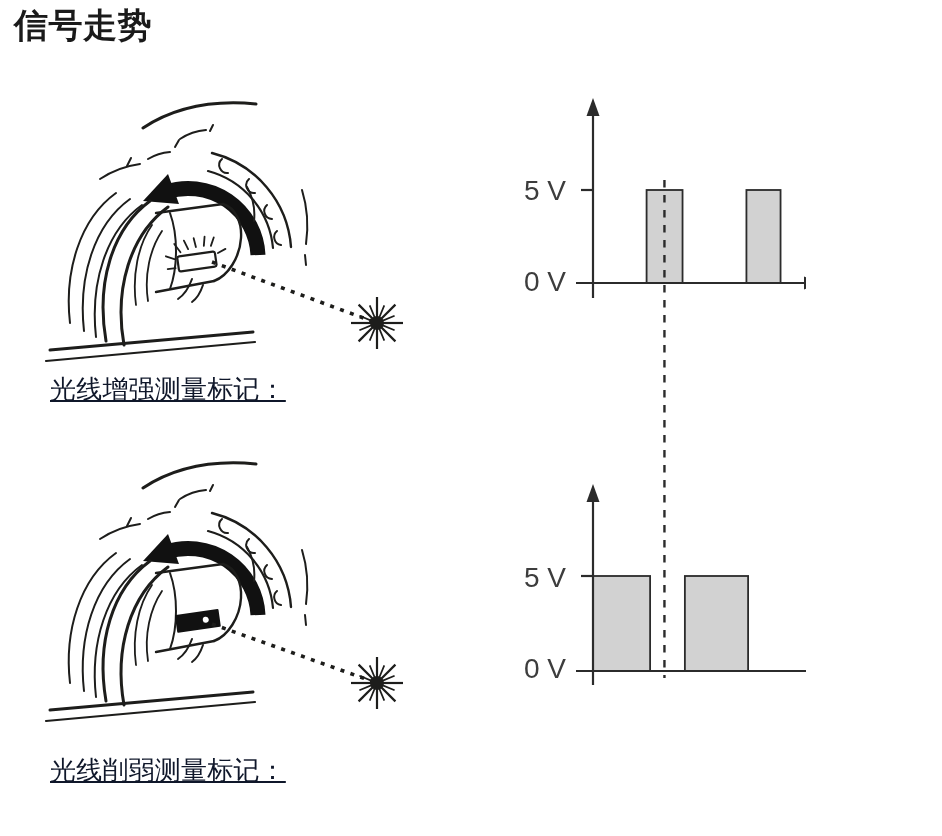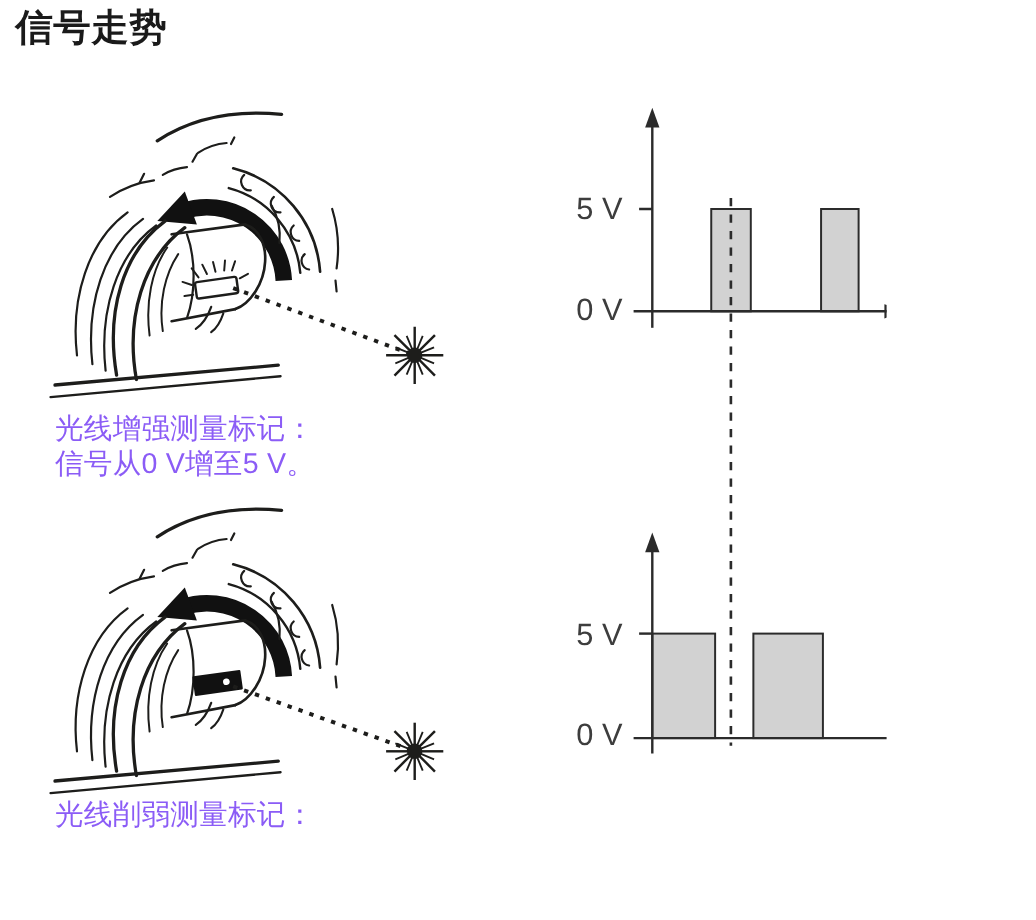--- a/index.html
+++ b/index.html
@@ -7,22 +7,23 @@
     position:relative;width:806px;height:836px;background:#ffffff;
     font-family:"Liberation Sans",sans-serif;overflow:hidden;
   }
   .page-title{
     position:absolute;left:14px;top:6px;margin:0;
     font-size:34px;font-weight:700;color:#1a1a1a;line-height:1.15;
     letter-spacing:0.5px;
   }
   .fig{position:absolute;}
   .caption{
-    position:absolute;left:50px;color:#8b5cf6;font-size:26px;line-height:32px;
+    position:absolute;left:50px;color:#0f172a;font-size:26px;line-height:32px;
     letter-spacing:0.2px;
+    text-decoration:underline;
   }
   .art{stroke:#1d1d1b;fill:none;stroke-linecap:round;stroke-linejoin:round;}
   .chart-label{fill:#3d3d3d;font-family:"Liberation Sans",sans-serif;font-size:28px;}
   .pulse{fill:#d2d2d2;stroke:#2b2b2b;stroke-width:1.8;}
   .axis{stroke:#2b2b2b;stroke-width:2.2;fill:none;}
   .axis-head{fill:#2b2b2b;stroke:none;}
   .tick{stroke:#2b2b2b;stroke-width:2.2;}
   .sync{stroke:#2b2b2b;stroke-width:2.4;stroke-dasharray:7.5 7.5;}
   .laser-dots{stroke:#1d1d1b;stroke-width:3.6;stroke-dasharray:4 6.5;}
 </style>
@@ -137,36 +138,35 @@
             <path d="M179,161 L187,158"></path>
         </g>
       </g>
       <line class="laser-dots" x1="172" y1="167" x2="337" y2="228"></line>
       <use href="#laser-star" transform="translate(337,228)"></use>
     </svg>
   </figure>
 
   <figcaption class="caption" style="top:373px">
     <div>光线增强测量标记：</div>
-    <div>信号从0 V增至5 V。</div>
   </figcaption>
 
   <figure class="fig" style="left:40px;top:455px;margin:0">
     <svg width="370" height="270" viewBox="0 0 370 270">
       <use href="#machine-base"></use>
       <g transform="rotate(-8 157 167)">
         <rect x="136" y="157" width="44" height="18" rx="1" fill="#111111" stroke="none"></rect>
         <circle cx="166" cy="166" r="3" fill="#ffffff"></circle>
       </g>
       <line class="laser-dots" x1="172" y1="169" x2="337" y2="228"></line>
       <use href="#laser-star" transform="translate(337,228)"></use>
     </svg>
   </figure>
 
-  <figcaption class="caption" style="top:724px">
+  <figcaption class="caption" style="top:754px">
     <div>光线削弱测量标记：</div>
   </figcaption>
 
   <svg class="fig" style="left:500px;top:88px" width="370" height="620" viewBox="0 0 370 620">
 
     <g>
       <rect class="pulse" x="146.586" width="35.953" y="102" height="93"></rect>
       <rect class="pulse" x="246.43" width="34.12099999999998" y="102" height="93"></rect>
       <line class="axis" x1="93" y1="26" x2="93" y2="210"></line>
       <path class="axis-head" d="M93,10 L86.5,28 L99.5,28 Z"></path>

